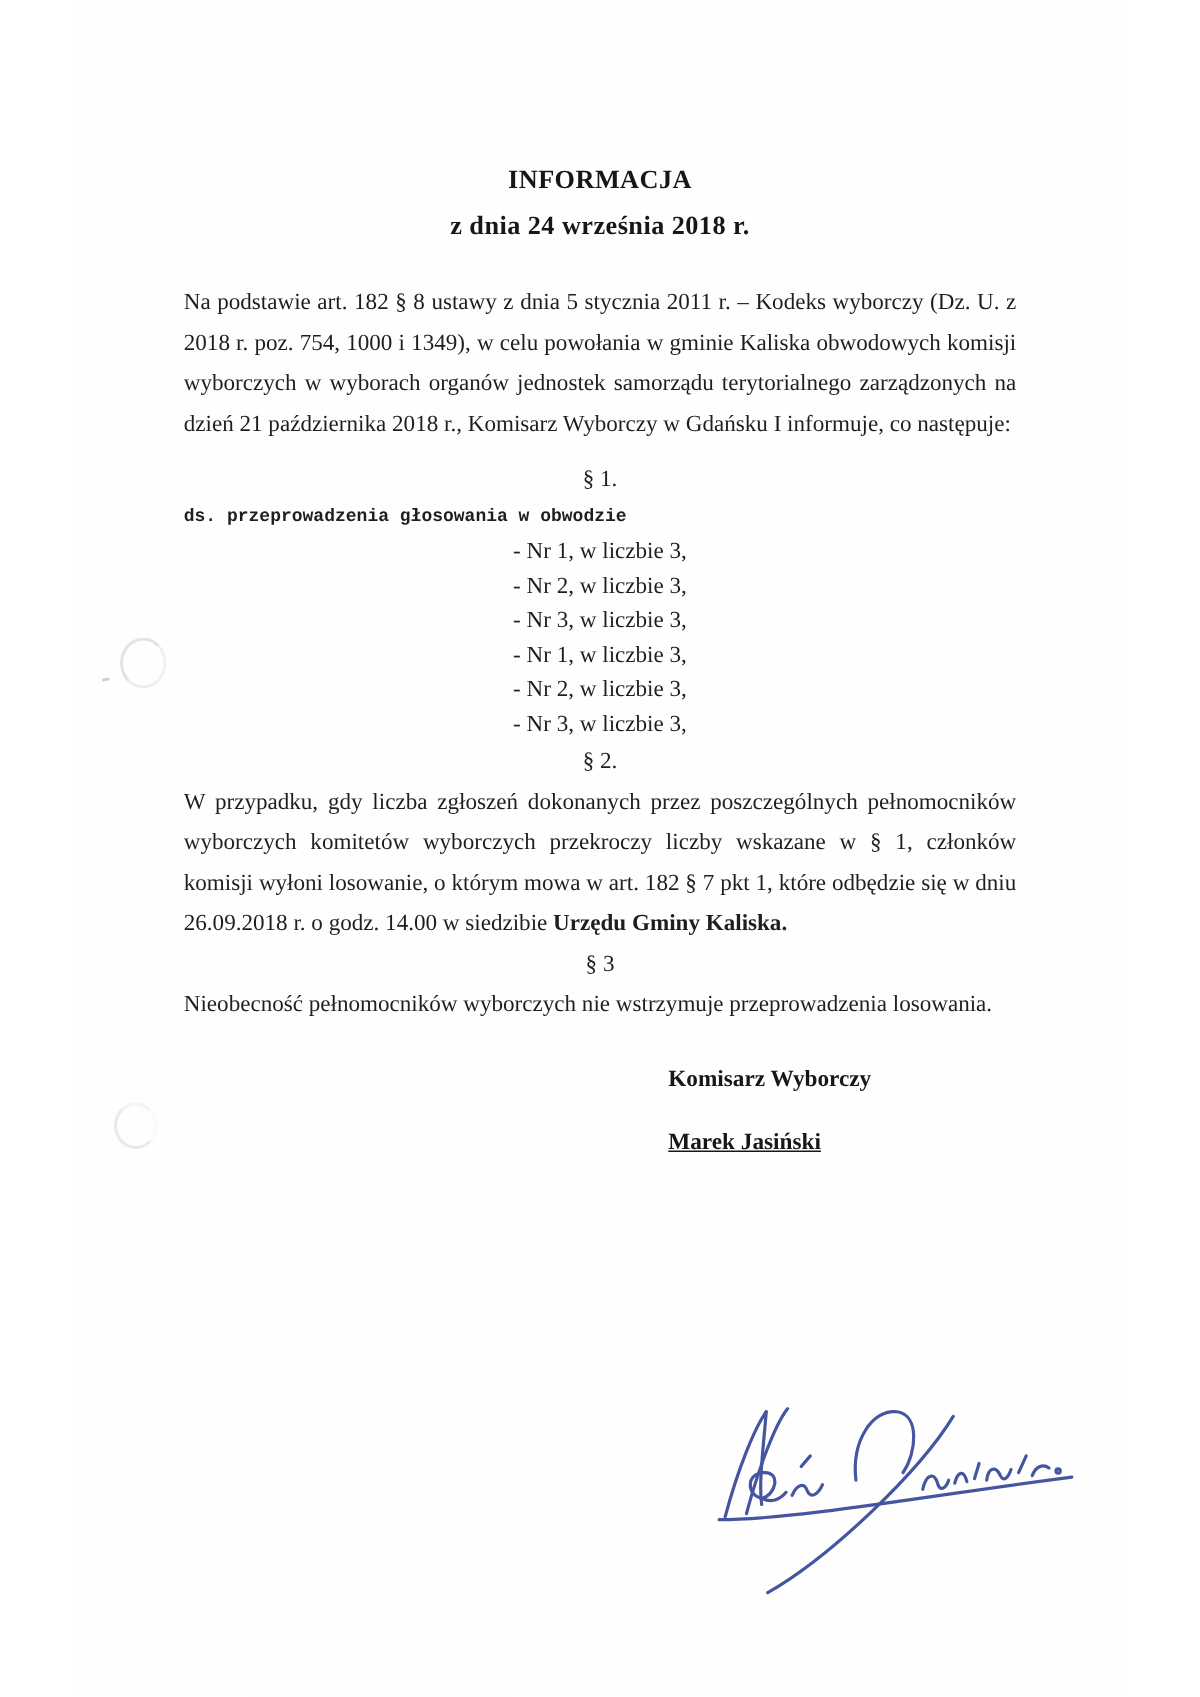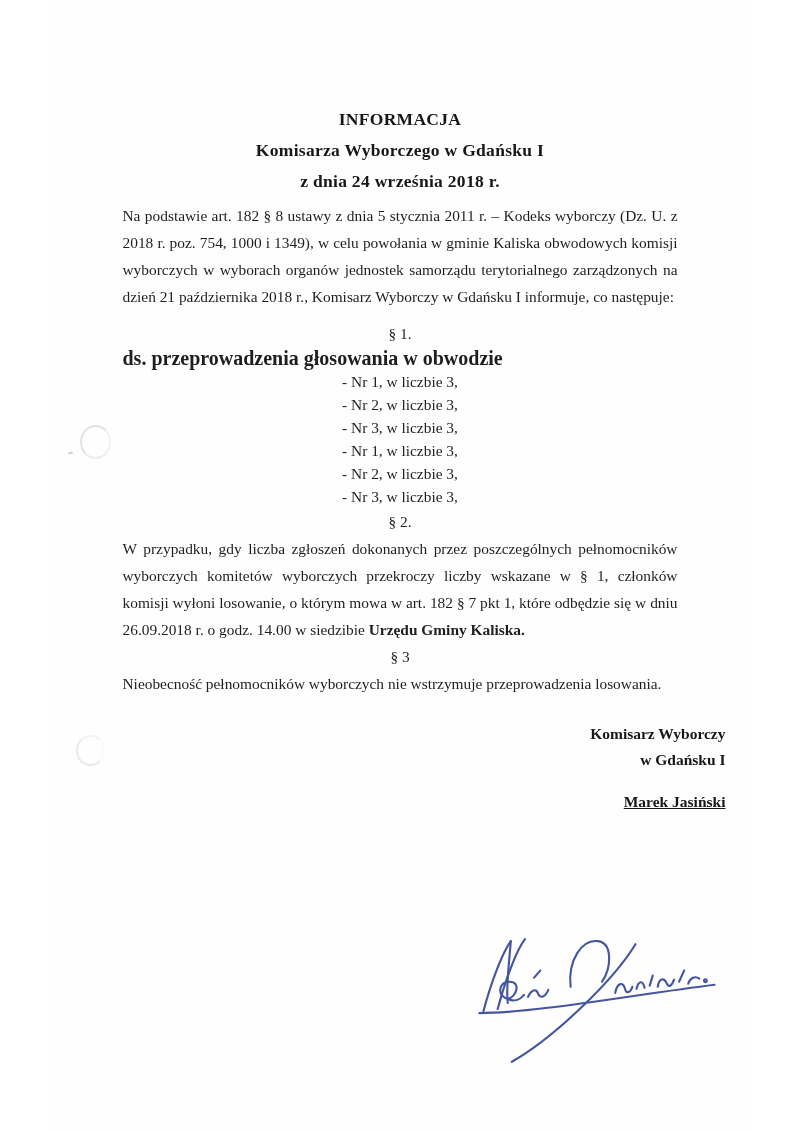--- a/index.html
+++ b/index.html
@@ -22,46 +22,47 @@
     letter-spacing:0.3px;
     color:#171717;
   }
 
   .para {
     font-size:15.4px;
     line-height:27px;
     text-align:justify;
     color:#1e1e1e;
   }
-  .intro { margin-top:5px; }
+  .intro { margin-top:22px; }
 
   .sec-head {
     font-size:15.4px;
     line-height:27px;
     text-align:center;
   }
   .sec1-head { margin-top:10px; }
 
   .list-head {
     font-weight:700;
-    font-size:20px;
+    font-size:12px;
     line-height:23px;
+    font-family:Liberation Mono, monospace;
   }
   .list-line {
     font-size:15.4px;
     line-height:23px;
     text-align:center;
   }
   .b { font-weight:700; }
 
   .sig-block {
     margin-top:24px;
     margin-left:323px;
     width:280px;
-    text-align:right;
+    text-align:left;
     font-weight:700;
     font-size:15.5px;
     line-height:26px;
     color:#171717;
   }
   .sig-name { margin-top:16px;text-decoration:underline; }
 
   .signature-svg {
     position:absolute;
     left:420px; top:928px;
@@ -93,21 +94,20 @@
     transform:rotate(-10deg);
   }
 </style>
 </head>
 <body>
 
 <div class="page">
   <div class="content">
 
     <div class="title-line">INFORMACJA</div>
-    <div class="title-line">Komisarza Wyborczego w Gdańsku I</div>
     <div class="title-line">z dnia 24 września 2018 r.</div>
 
     <div class="para intro">Na podstawie art. 182 § 8 ustawy z dnia 5 stycznia 2011 r. – Kodeks wyborczy (Dz. U. z 2018 r. poz. 754, 1000 i 1349), w celu powołania w gminie Kaliska obwodowych komisji wyborczych w wyborach organów jednostek samorządu terytorialnego zarządzonych na dzień 21 października 2018 r., Komisarz Wyborczy w Gdańsku I informuje, co następuje:</div>
 
     <div class="sec-head sec1-head">§ 1.</div>
 
 
     <div class="list-head">ds. przeprowadzenia głosowania w obwodzie</div>
     <div>
         <div class="list-line">- Nr 1, w liczbie 3,</div>
@@ -124,21 +124,20 @@
     <div class="sec-head">§ 2.</div>
 
     <div class="para"><span>W przypadku, gdy liczba zgłoszeń dokonanych przez poszczególnych pełnomocników wyborczych komitetów wyborczych przekroczy liczby wskazane w § 1, członków komisji wyłoni losowanie, o którym mowa w art. 182 § 7 pkt 1, które odbędzie się w dniu 26.09.2018 r. o godz. 14.00 w siedzibie </span><span class="b">Urzędu Gminy Kaliska.</span></div>
 
     <div class="sec-head">§ 3</div>
 
     <div class="para">Nieobecność pełnomocników wyborczych nie wstrzymuje przeprowadzenia losowania.</div>
 
     <div class="sig-block">
       <div>Komisarz Wyborczy</div>
-      <div>w Gdańsku I</div>
       <div class="sig-name">Marek Jasiński</div>
     </div>
   </div>
 
   <svg class="signature-svg" viewBox="0 0 252 148">
     <g fill="none" stroke-width="2.1" stroke-linecap="round" stroke-linejoin="round" stroke="#45559f">
 
       <path d="M12,82 C20,52 31,24 39,13"></path>
       <path d="M26,80 C34,50 45,21 53,11"></path>
       <path d="M39,13 C37,38 34,60 36,74"></path>

